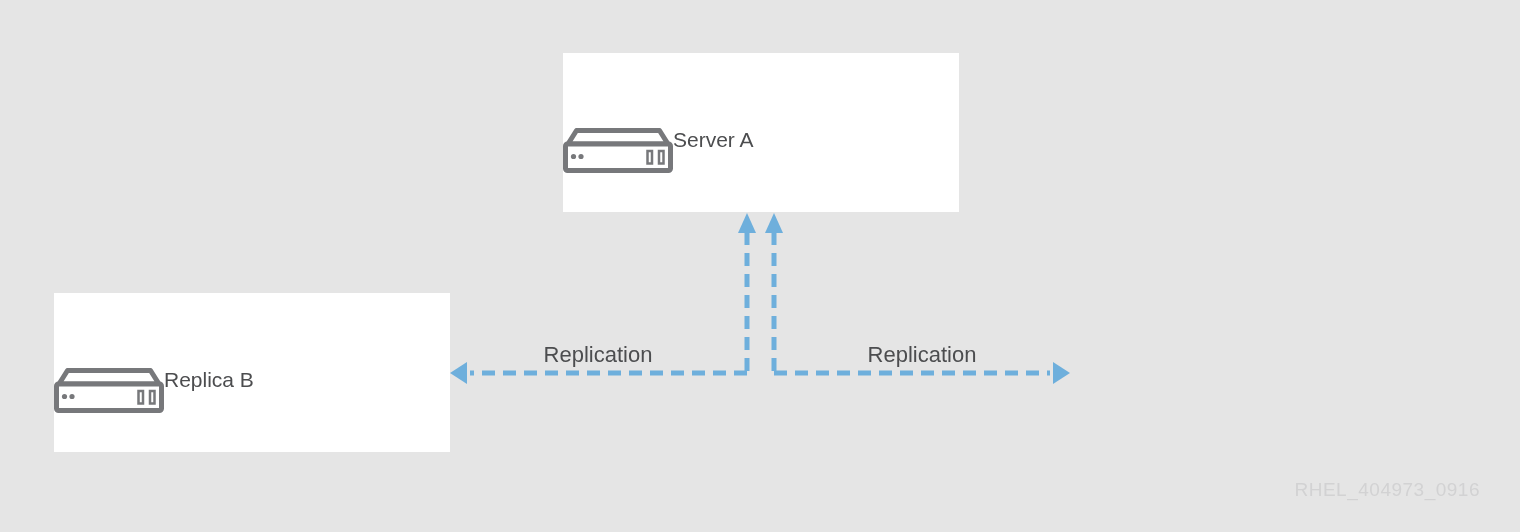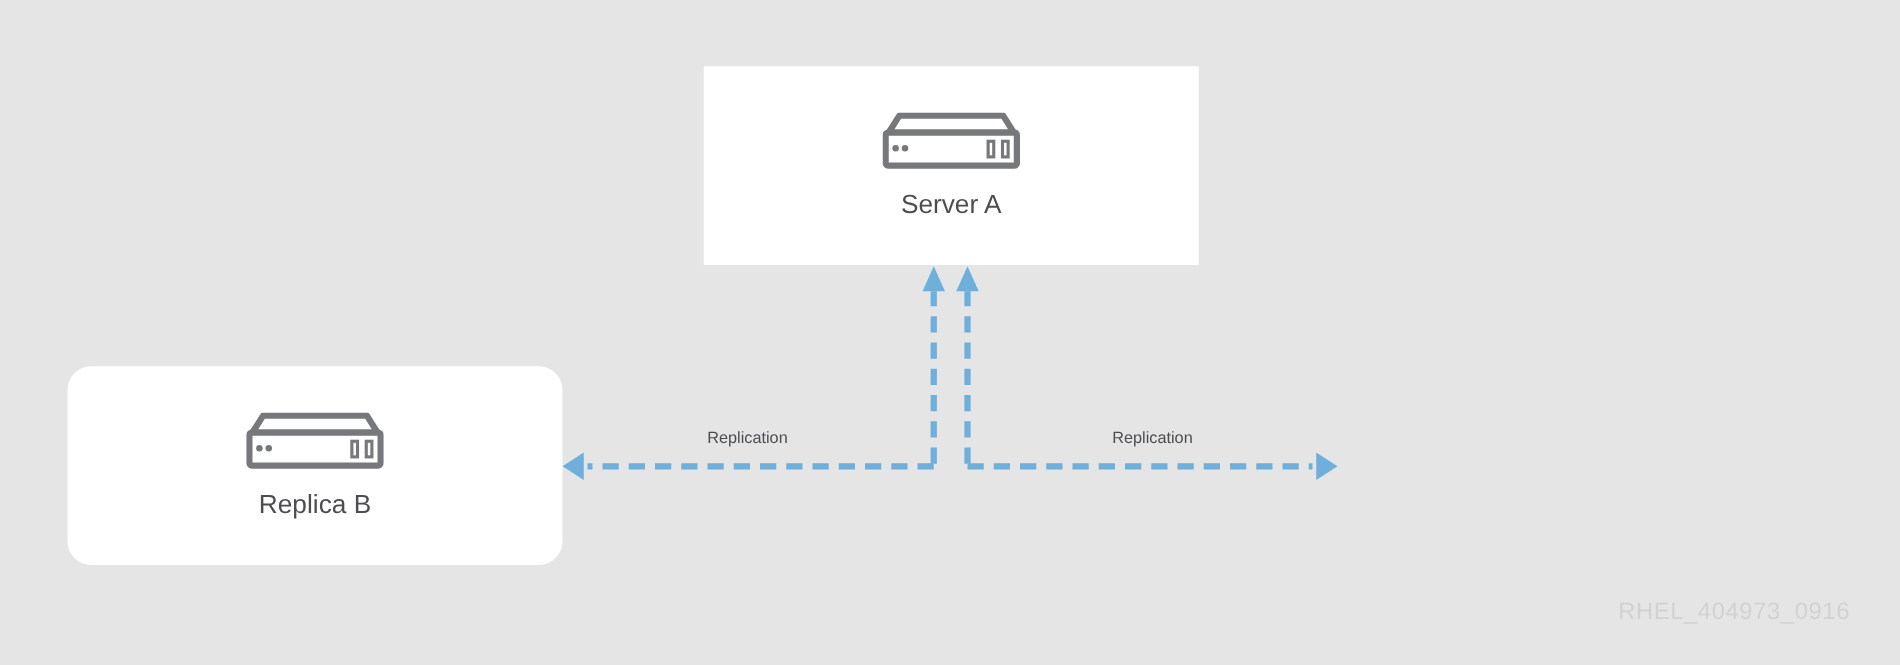--- a/index.html
+++ b/index.html
@@ -12,25 +12,24 @@
     background: #e5e5e5;
     overflow: hidden;
   }
 
   .node-box {
     position: absolute;
     width: 396px;
     height: 159px;
     background: #ffffff;
     display: flex;
-    flex-direction: column;
     align-items: center;
   }
   .node-box.server-a { left: 563px; top: 53px; }
-  .node-box.replica-b { left: 54px;  top: 293px; border-radius: 19px; }
+  .node-box.replica-b { left: 54px;  top: 293px; }
   .node-box.replica-c { left: 1070px; top: 293px; }
 
   .server-icon-svg {
     width: 110px;
     height: 46px;
     margin-top: 37px;
     display: block;
   }
 
   .node-label {
@@ -48,21 +47,21 @@
     width: 1520px;
     height: 532px;
     pointer-events: none;
   }
 
   .edge-label {
     position: absolute;
     top: 342px;
     width: 200px;
     text-align: center;
-    font-size: 13px;
+    font-size: 22px;
     color: #4c4d4f;
     white-space: nowrap;
   }
   .edge-label.left  { left: 498px; }
   .edge-label.right { left: 822px; }
 
   .watermark {
     position: absolute;
     right: 40px;
     top: 479px;

